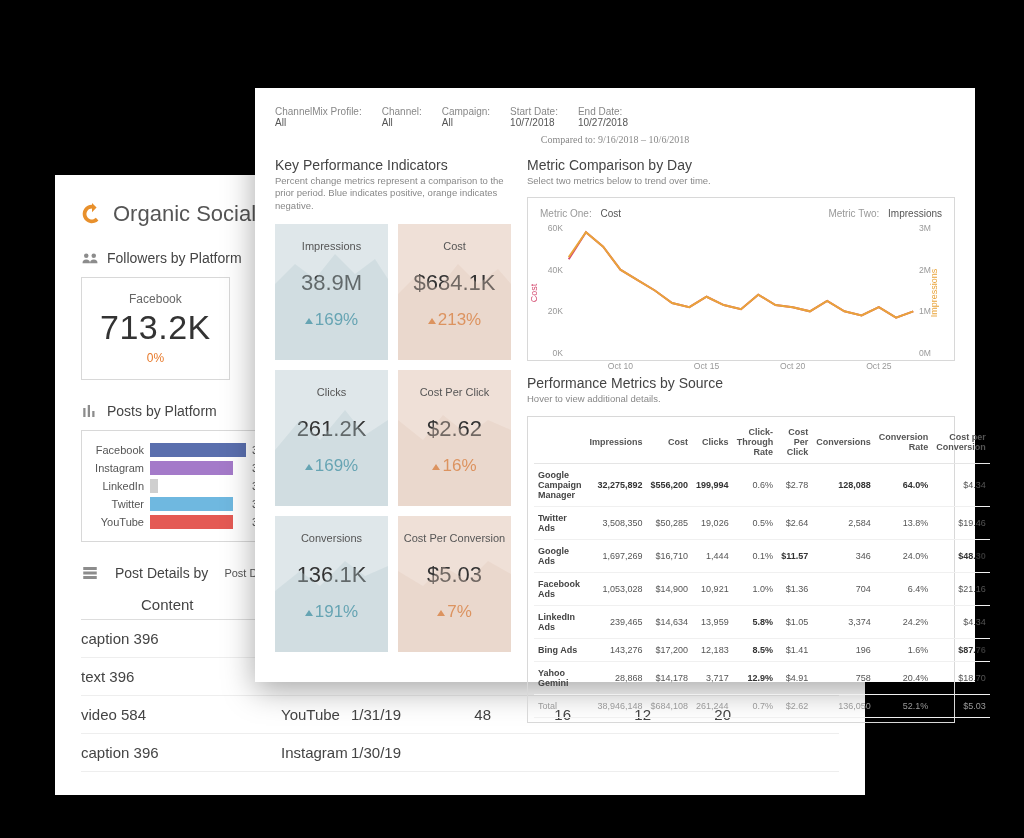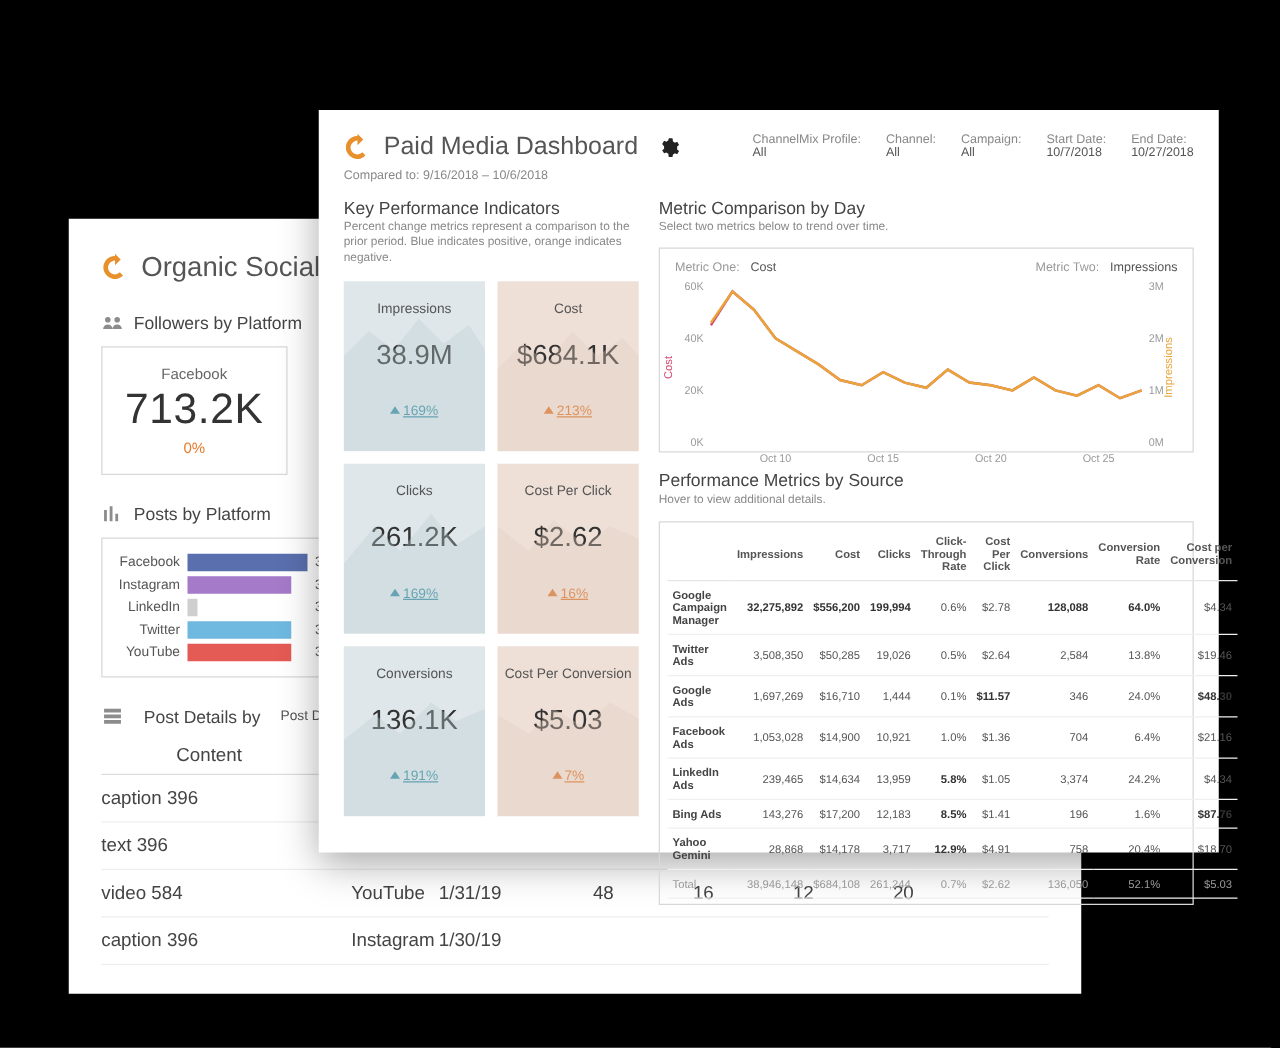--- a/index.html
+++ b/index.html
@@ -44,36 +44,36 @@
   .pd-table .cd { flex:0 0 60px; }
 
   
   .front-hdr { display:flex; align-items:flex-start; justify-content:space-between; }
   .front-hdr .left { display:flex; align-items:center; gap:10px; }
   .p-title { font-size:20px; font-weight:300; color:#555; }
   .gear { width:18px; height:18px; margin-left:6px; color:#222; }
   .filters { display:flex; gap:20px; font-size:10px; color:#666; }
   .filters .fil .fl { color:#888; }
   .filters .fil .fv { color:#555; }
-  .compared { text-align:left; font-size:10px; color:#888; margin-top:6px; }
+  .compared { text-align:center; font-size:10px; color:#888; margin-top:6px;font-family:Liberation Serif, serif; }
 
   .front-body { display:flex; gap:16px; margin-top:12px; }
   .kpi-col { width: 236px; }
   .right-col { flex:1; min-width:0; }
 
   .section-title { font-size:14px; color:#444; }
   .section-sub { font-size:9.5px; color:#888; margin-top:2px; line-height:1.3; }
 
   .kpi-grid { display:grid; grid-template-columns: 1fr 1fr; gap:10px; margin-top:12px; }
   .kpi { height:136px; position:relative; text-align:center; padding-top:16px; overflow:hidden; }
   .kpi.blue  { background:#dfe7ea; }
   .kpi.orange{ background:#efe0d7; }
   .kpi .klab { font-size:11px; color:#555; }
   .kpi .kval { font-size:22px; font-weight:400; color:#333; margin-top:18px; }
-  .kpi .kdelta { font-size:11px; margin-top:26px;text-decoration:underline; }
+  .kpi .kdelta { font-size:17px; margin-top:14px; }
   .kpi.blue  .kdelta { color:#3a8ea3; }
   .kpi.orange .kdelta { color:#d9762e; }
   .kpi .spark { position:absolute; left:0; right:0; bottom:0; top:0; opacity:.35; }
 
   .chart-box { border:1px solid #d8d8d8; margin-top:10px; padding:10px 12px 2px; height:164px; position:relative; }
   .metric-sel { display:flex; justify-content:space-between; font-size:10px; color:#777; margin-bottom:4px;}
   .metric-sel .ms .ml { color:#999; margin-right:6px;}
   .metric-sel .ms .mv { color:#555; }
   .side-lab { position:absolute; top:90px; font-size:9px; }
   .side-lab.l { left:-3px; transform:rotate(-90deg); color:#d44a6f; }
@@ -220,33 +220,20 @@
           <span class="cc"></span>
           <span class="cc"></span>
           <span class="cc"></span>
           <span class="cc"></span>
         </div>
       </div>
   </div>
 
   <div class="card front-card">
     <div class="front-hdr">
-      <div class="left">
-        <span class="logo">
-          <svg viewBox="0 0 24 24">
-              <path fill="#e8902c" d="M12 2a10 10 0 1 0 7 17l-2.8-2.8A6 6 0 1 1 12 6v4l5-5-5-5z"></path>
-            </svg>
-        </span>
-        <span class="p-title">Paid Media Dashboard</span>
-        <span class="gear">
-          <svg viewBox="0 0 24 24" width="18" height="18">
-              <path fill="#222" d="M12 8a4 4 0 1 0 4 4 4 4 0 0 0-4-4zm9 4a7.9 7.9 0 0 0-.1-1.2l2.1-1.6-2-3.4-2.5 1a8 8 0 0 0-2-1.2L16 2h-4l-.5 2.6a8 8 0 0 0-2 1.2l-2.5-1-2 3.4L7.1 10.8A7.9 7.9 0 0 0 7 12a7.9 7.9 0 0 0 .1 1.2L5 14.8l2 3.4 2.5-1a8 8 0 0 0 2 1.2L12 22h4l.5-2.6a8 8 0 0 0 2-1.2l2.5 1 2-3.4-2.1-1.6A7.9 7.9 0 0 0 21 12z"></path>
-            </svg>
-        </span>
-      </div>
       <div class="filters" id="filters">
           <div class="fil">
             <div class="fl">ChannelMix Profile:</div>
             <div class="fv">All</div>
           </div>
           <div class="fil">
             <div class="fl">Channel:</div>
             <div class="fv">All</div>
           </div>
           <div class="fil">

